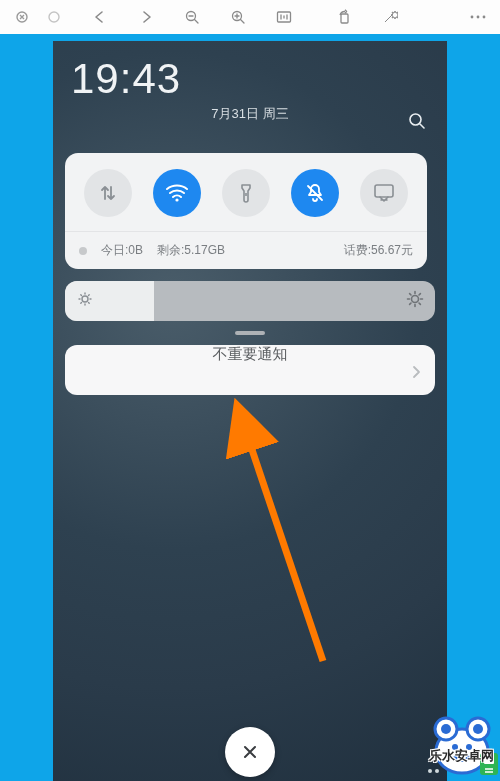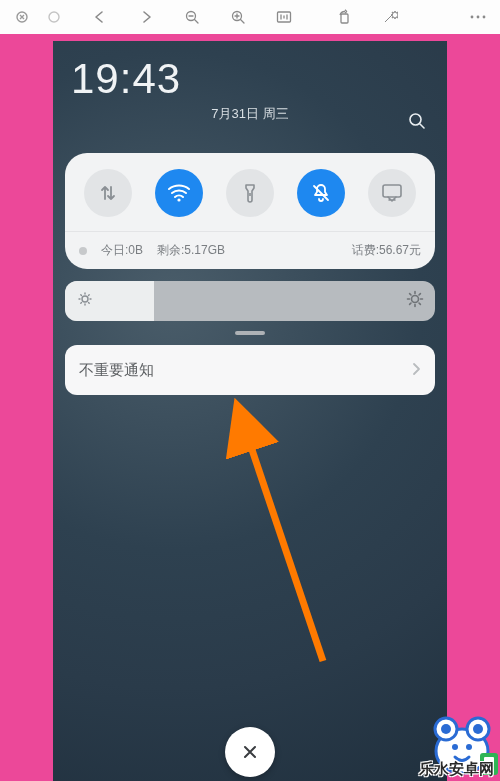--- a/index.html
+++ b/index.html
@@ -24,21 +24,21 @@
   }
   .vt-btn svg, .vt-btn .glyph { color: #808080; }
   .vt-spacer-sm { width: 14px; }
   .vt-spacer { flex: 1; }
 
   
   .viewport {
     position: relative;
     width: 500px;
     height: 747px; 
-    background: #ec4899;
+    background: #0ea5e9;
     overflow: hidden;
   }
 
   .phone {
     position: absolute;
     left: 53px;
     top: 7px;
     width: 394px;
     height: 740px;
     background:
@@ -74,23 +74,23 @@
   }
   .battery-fill { height: 100%; width: 74%; background: #74c862; border-radius: 2px 0 0 2px; }
   .battery-txt { position: absolute; width: 100%; text-align: center; font-size: 8px; color: #fff; }
 
   .search-icon-wrap {
     position: absolute; right: 20px; top: 70px;
   }
 
   
   .qs-card {
-    margin: 30px 12px 0 12px;
+    margin: 30px 20px 0 12px;
     background: #f2f3f4;
-    border-radius: 22px;
+    border-radius: 13px;
     overflow: hidden;
   }
   .qs-toggles {
     display: flex; justify-content: space-around; align-items: center;
     padding: 16px 8px 14px 8px;
   }
   .qs-btn {
     width: 48px; height: 48px; border-radius: 50%;
     background: #e2e4e6;
     display: flex; align-items: center; justify-content: center;
@@ -136,20 +136,21 @@
   .notif-card {
     margin: 10px 12px 0 12px;
     height: 50px;
     background: #f7f7f8;
     border-radius: 12px;
     display: flex; align-items: center;
     padding: 0 14px;
     color: #5b5e61;
     font-size: 15px;
     position: relative;
+    flex-direction: column;
   }
   .notif-card .chev {
     margin-left: auto; color: #b9bcbf;
   }
 
   .close-btn {
     position: absolute;
     bottom: 4px;
     left: 50%; transform: translateX(-50%);
     width: 50px; height: 50px; border-radius: 50%;
@@ -171,22 +172,22 @@
   .arrow-svg { position: absolute; left: 0; top: 0; pointer-events: none; }
 
   
   .mascot {
     position: absolute; right: 0; bottom: 0;
     width: 78px; height: 74px;
   }
 
   
   .wm-text {
-    position: absolute; right: 6px; bottom: 2px;
-    font-size: 15px; font-weight: 600;
+    position: absolute; right: 6px; bottom: 16px;
+    font-size: 13px; font-weight: 600;
     color: #2a2a2a;
     text-shadow:
       -1px -1px 0 #fff, 1px -1px 0 #fff,
       -1px  1px 0 #fff, 1px  1px 0 #fff;
   }
 </style>
 </head>
 <body>
 
 <div class="viewer-toolbar">

